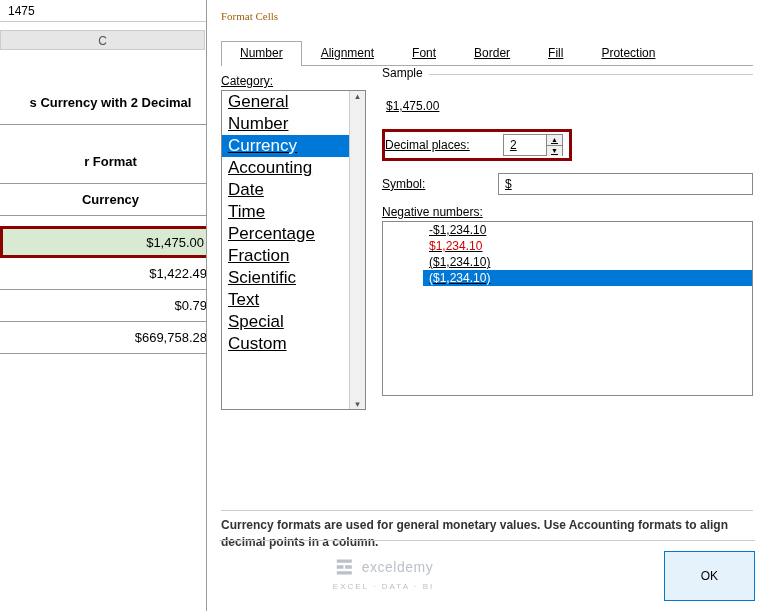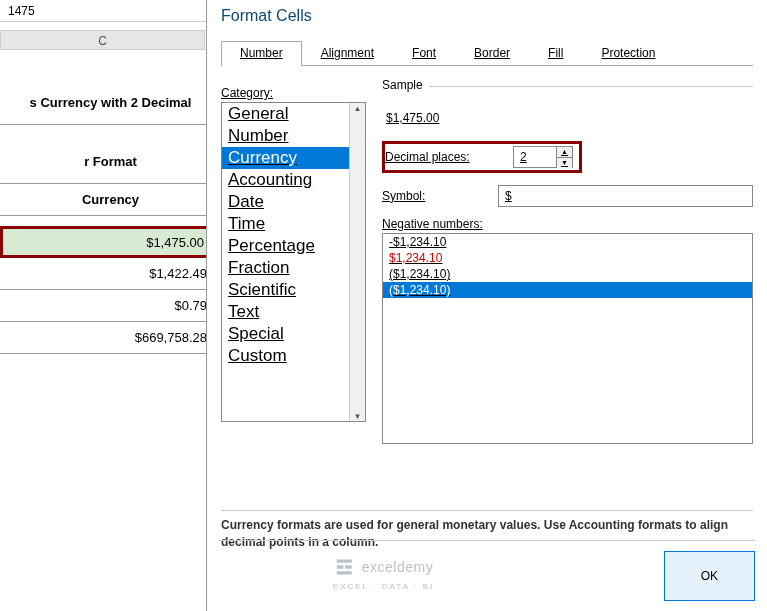--- a/index.html
+++ b/index.html
@@ -10,28 +10,28 @@
     .col-header { position: absolute; top: 30px; left: 0; width: 205px; height: 20px; background: #e6e6e6; border: 1px solid #ccc; text-align: center; line-height: 20px; font-size: 12px; color: #555; }
     
     .sheet-area { position: absolute; top: 50px; left: 0; width: 221px; }
     .sheet-row { height: 32px; border-bottom: 1px solid #999; display: flex; align-items: center; justify-content: center; padding: 0 14px; font-size: 13px; color: #000; }
     .sheet-row.tall { height: 45px; font-weight: bold; text-align: center; justify-content: center; }
     .sheet-row.header { font-weight: bold; background: #fff; text-align: center; justify-content: center; }
     .sheet-row.emphasis { border: 3px solid #8B0000; background: #d9ead3; justify-content: flex-end; }
     .sheet-row.data { justify-content: flex-end; }
 
     .dialog { position: absolute; top: 0; left: 206px; right: 0; bottom: 0; background: #fff; border-left: 1px solid #999; }
-    .dialog-title { height: 32px; padding-left: 14px; line-height: 32px; font-size: 16px; color: #0c4a6e; }
+    .dialog-title { height: 32px; padding-left: 14px; line-height: 32px; font-size: 11px; color: #a16207; font-family: Liberation Serif, serif; }
     .dialog-body { padding: 8px 14px; text-decoration: underline; }
 
     .tabstrip { display: flex; border-bottom: 1px solid #aaa; height: 26px; }
     .tab { padding: 4px 18px; font-size: 12px; border: 1px solid transparent; border-bottom: none; cursor: pointer; position: relative; top: 1px; }
     .tab.active { border-color: #aaa; background: #fff; }
 
-    .category-area { display: flex; gap: 16px; margin-top: 20px; }
+    .category-area { display: flex; gap: 16px; margin-top: 8px; }
     .cat-left { width: 145px; }
     .cat-label { font-size: 12px; margin-bottom: 2px; }
     .cat-label span { text-decoration: underline; }
     .cat-list { border: 1px solid #888; height: 320px; background: #fff; overflow: hidden; position: relative; }
     .cat-item { padding: 1px 6px; font-size: 17px; cursor: pointer; }
     .cat-item.selected { background: #0078d7; color: #fff; }
     .cat-scroll { position: absolute; right: 0; top: 0; bottom: 0; width: 16px; background: #f0f0f0; border-left: 1px solid #ccc; }
     .cat-scroll::before { content: "▴"; position: absolute; top: 0; left: 0; right: 0; text-align: center; font-size: 9px; color: #555; }
     .cat-scroll::after { content: "▾"; position: absolute; bottom: 0; left: 0; right: 0; text-align: center; font-size: 9px; color: #555; }
 
@@ -42,25 +42,25 @@
 
     .row-line { display: flex; align-items: center; gap: 6px; padding: 6px 0; font-size: 12px; }
     .row-line .lbl { width: 110px; }
     .row-line .lbl span.u { text-decoration: underline; }
     .spinner { display: flex; border: 1px solid #888; height: 22px; }
     .spinner input { width: 42px; border: none; padding: 0 6px; font-size: 12px; outline: none; text-align: left; }
     .spinner-btns { display: flex; flex-direction: column; border-left: 1px solid #888; width: 16px; }
     .spinner-btns div { flex: 1; text-align: center; font-size: 7px; line-height: 10px; background: #f0f0f0; cursor: pointer; }
     .spinner-btns div:first-child { border-bottom: 1px solid #888; }
 
-    .decimal-box { border: 3px solid #8B0000; padding: 2px 6px 2px 0; display: inline-flex; align-items: center; gap: 18px; }
+    .decimal-box { border: 3px solid #8B0000; padding: 2px 6px 2px 0; display: inline-flex; align-items: center; gap: 8px; }
 
     .symbol-select { flex: 1; border: 1px solid #888; height: 22px; padding: 0 6px; display: flex; align-items: center; background: #fff; position: relative; }
     
-    .neg-list { border: 1px solid #888; height: 211px; background: #fff; margin-top: 2px; }
+    .neg-list { border: 1px solid #888; height: 175px; background: #fff; margin-top: 2px; padding-left: 40px; }
     .neg-item { padding: 1px 6px; font-size: 12px; }
     .neg-item.red { color: #d00000; }
     .neg-item.sel { background: #0078d7; color: #fff; }
 
     .desc-text { position: absolute; left: 14px; right: 14px; bottom: 60px; font-size: 12px; color: #333; border-top: 1px solid #ccc; padding-top: 6px; line-height: 1.4; font-weight: bold; }
 
     .btn-row { position: absolute; bottom: 10px; right: 12px; left: 12px; border-top: 1px solid #ccc; padding-top: 10px; text-align: right; }
     .btn-ok { border: 1px solid #0078d7; background: #e5f1fb; padding: 17px 36px; font-size: 12px; cursor: pointer; }
 
     .watermark { position: absolute; bottom: 34px; left: 50%; transform: translateX(-50%); color: #9da7b3; font-size: 14px; display: flex; align-items: center; gap: 8px; opacity: .7; letter-spacing: .5px; }

